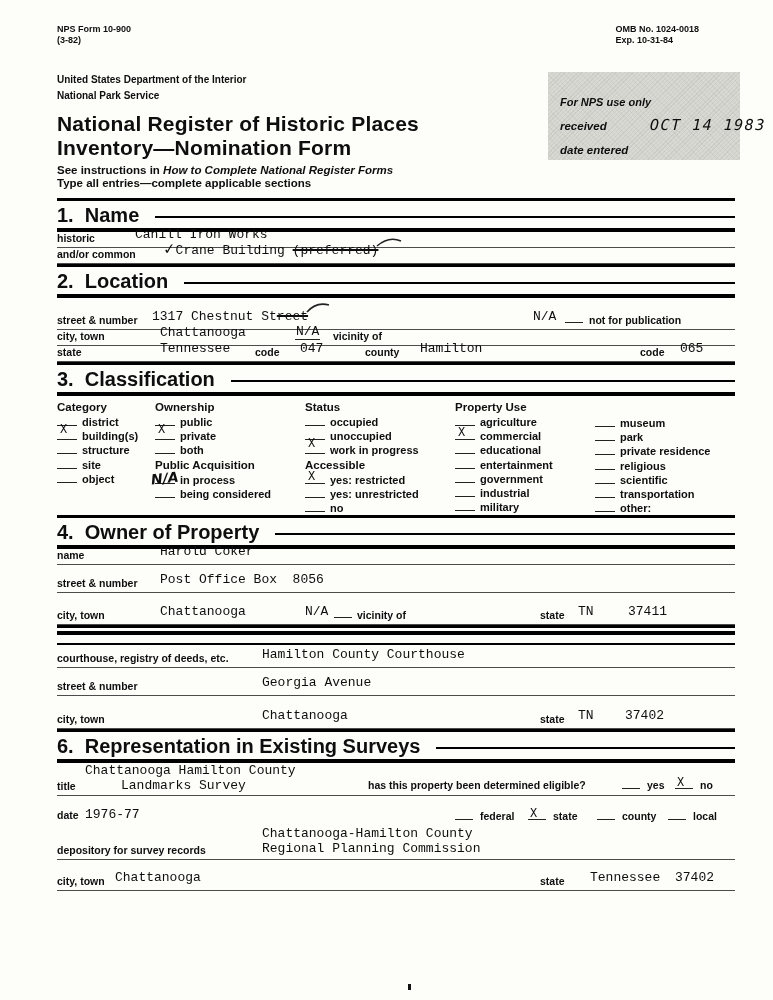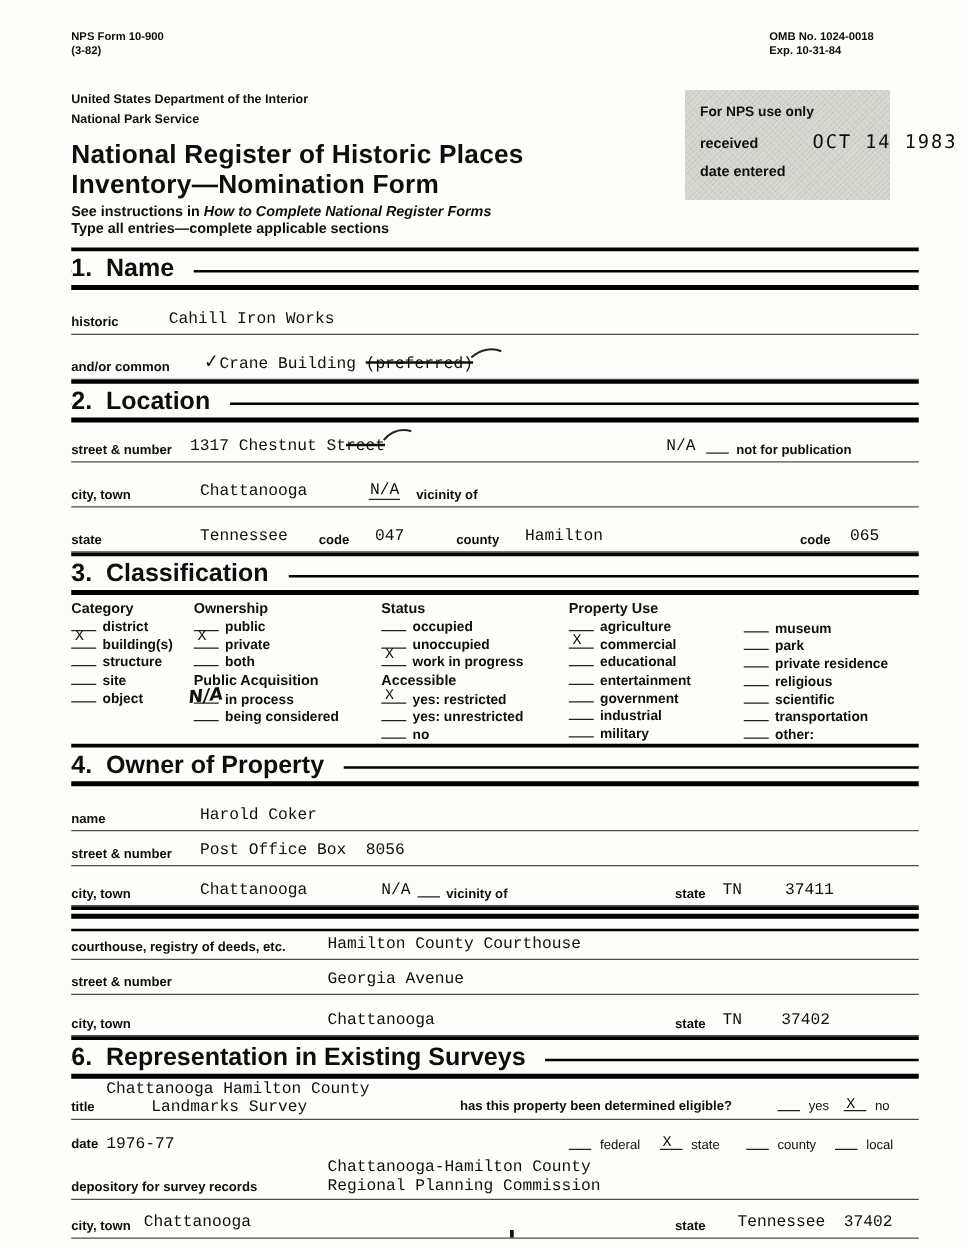--- a/index.html
+++ b/index.html
@@ -12,55 +12,56 @@
     position: relative;
   }
   .page { position: relative; width: 773px; height: 1000px; padding: 24px 38px 0 57px; }
 
   
   .meta-row { display: flex; justify-content: space-between; font-size: 9px; font-weight: bold; line-height: 11px; }
   .meta-right { margin-right: 36px; }
 
   
   .nps-box {
-    position: absolute; left: 548px; top: 72px; width: 164px; height: 88px;
+    position: absolute; left: 548px; top: 72px; width: 192px; height: 88px;
     background: #d9d9d4;
     background-image: repeating-linear-gradient(135deg, rgba(110,110,105,.10) 0 1px, transparent 1px 3px),
                       repeating-linear-gradient(45deg, rgba(130,130,125,.08) 0 1px, transparent 1px 4px);
-    padding: 12px 12px;
+    padding: 24px 12px;
+    font-style: italic;
   }
   .nps-box .h { font-size: 11px; font-weight: bold; }
   .received-row { margin-top: 8px; display: flex; align-items: baseline; gap: 31px; }
   .received-label, .date-entered { font-size: 11.5px; font-weight: bold; }
   .stamp { font-family: "DejaVu Sans Mono", monospace; font-size: 15px; letter-spacing: 1.5px; margin-left: 12px; white-space: pre; transform: skewX(-2deg); }
   .date-entered { margin-top: 10px; }
 
   .dept { margin-top: 26px; font-size: 10px; font-weight: bold; line-height: 15.5px; }
   .main-title { margin-top: 9px; font-size: 21px; font-weight: bold; line-height: 23.5px; letter-spacing: .2px; }
   .instr { margin-top: 5px; font-size: 11.5px; font-weight: bold; line-height: 13px; }
 
   
   .sec-head { position: relative; border-top: 3px solid #000; border-bottom: 4px solid #000; padding: 2px 0 1px; }
   .sec-head .mid { position: absolute; left: 0; right: 0; top: 15px; height: 2px; background: #000; }
   .sec-head .txt { position: relative; display: inline-block; background: #fdfdfa; font-size: 20px; font-weight: bold; white-space: pre; padding-right: 16px; line-height: 24px; }
   .mt8 { margin-top: 8px; }
 
   
   .frow { position: relative; border-bottom: 1px solid #4c4c4c; }
-  .h28 { height: 28px; } .h30 { height: 36px; } .h31 { height: 31px; } .h32 { height: 32px; } .h33 { height: 33px; }
+  .h28 { height: 28px; } .h30 { height: 16px; } .h31 { height: 31px; } .h32 { height: 32px; } .h33 { height: 33px; }
   .noline { border-bottom: none; }
   .flabel { position: absolute; bottom: 3px; font-size: 10.5px; font-weight: bold; white-space: nowrap; }
   .fval { position: absolute; bottom: 5px; font-family: "Liberation Mono", monospace; font-size: 13px; white-space: pre; }
   .struck { text-decoration: line-through; text-decoration-thickness: 2px; }
   .swoosh { vertical-align: 6px; margin-left: -2px; }
   .hand-check { font-family: "DejaVu Sans", sans-serif; font-size: 15px; font-weight: bold; transform: rotate(-5deg); display: inline-block; }
   .na-under { border-bottom: 1.5px solid #222; padding: 0 1px; }
   .iblank { display: inline-block; width: 18px; height: 9px; border-bottom: 1.5px solid #222; position: relative; margin-right: 5px; }
   .iblank .mark { position: absolute; left: 2px; bottom: -2px; font-family: "Liberation Mono", monospace; font-size: 12px; font-weight: normal; }
-  .ilabel { font-size: 10.5px; font-weight: normal; text-align: center; }
+  .ilabel { font-size: 10.5px; font-weight: bold; text-align: center; }
 
   
   .cls { position: relative; height: 119px; }
   .ccol { position: absolute; top: 5px; }
   .col-cat { left: 0; } .col-own { left: 98px; } .col-sta { left: 248px; } .col-pu1 { left: 398px; } .col-pu2 { left: 538px; top: 21px; }
   .col-h { font-size: 11.5px; font-weight: bold; height: 15px; }
   .citem { position: relative; height: 14.2px; font-size: 11px; font-weight: bold; white-space: nowrap; }
   .blank { display: inline-block; width: 20px; height: 8px; border-bottom: 1.5px solid #222; margin-right: 5px; position: relative; }
   .blank .mark { position: absolute; left: 3px; bottom: -1px; font-family: "Liberation Mono", monospace; font-size: 12px; font-weight: normal; }
   .blank .mark.raised { bottom: 2px; }

